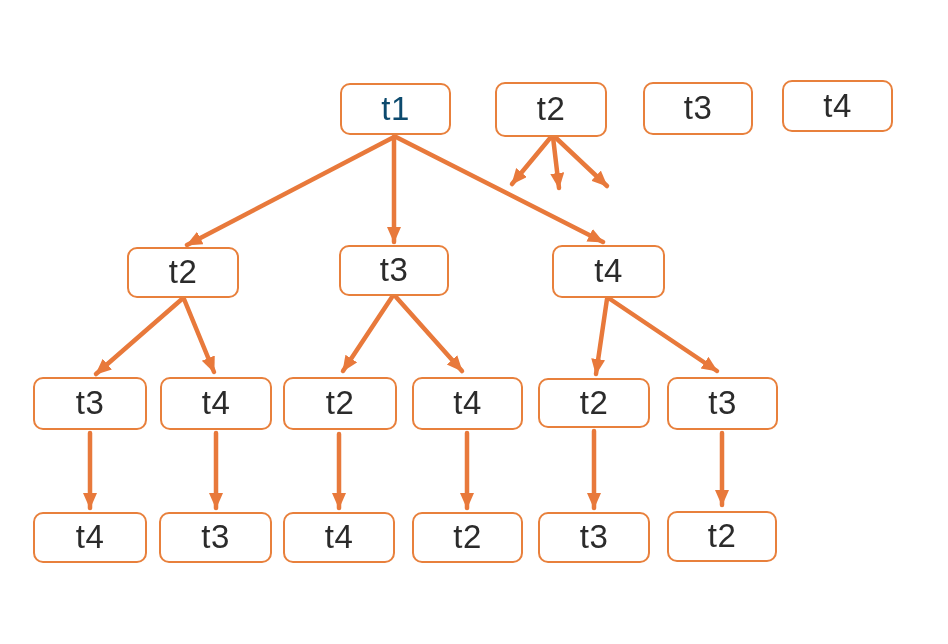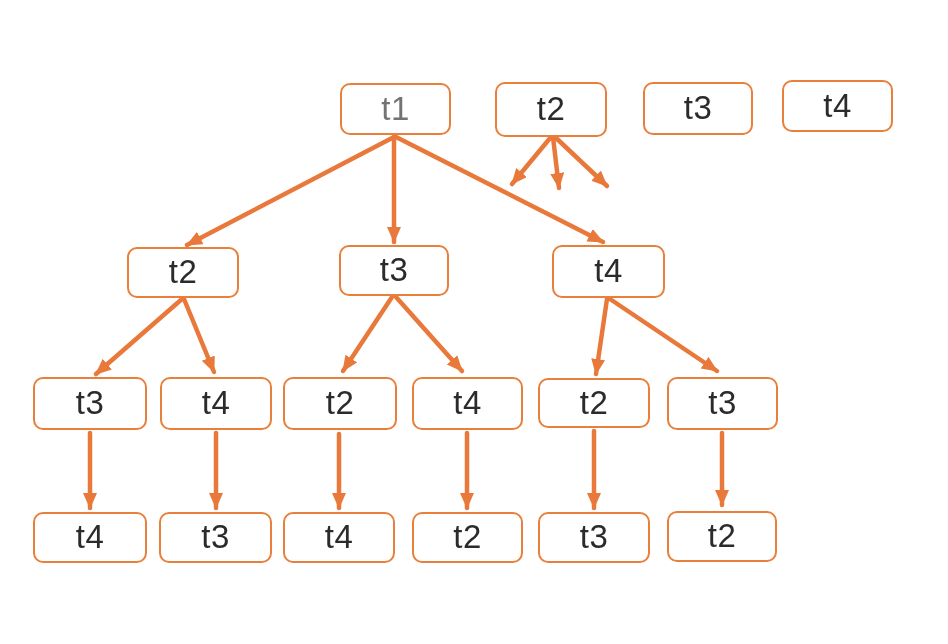--- a/index.html
+++ b/index.html
@@ -67,21 +67,21 @@
         <line x1="90" y1="433" x2="90" y2="508" stroke="#E8793B" stroke-width="4.5" stroke-linecap="round" marker-end="url(#arrowhead)"></line>
         <line x1="216" y1="433" x2="216" y2="508" stroke="#E8793B" stroke-width="4.5" stroke-linecap="round" marker-end="url(#arrowhead)"></line>
         <line x1="339" y1="434" x2="339" y2="508" stroke="#E8793B" stroke-width="4.5" stroke-linecap="round" marker-end="url(#arrowhead)"></line>
         <line x1="467" y1="433" x2="467" y2="508" stroke="#E8793B" stroke-width="4.5" stroke-linecap="round" marker-end="url(#arrowhead)"></line>
         <line x1="594" y1="431" x2="594" y2="508" stroke="#E8793B" stroke-width="4.5" stroke-linecap="round" marker-end="url(#arrowhead)"></line>
         <line x1="722" y1="433" x2="722" y2="505" stroke="#E8793B" stroke-width="4.5" stroke-linecap="round" marker-end="url(#arrowhead)"></line>
       </g>
   </svg>
   <div id="node-layer">
       <div class="node" style="left: 340px; top: 83px; width: 111px; height: 52px; border-color: rgb(232, 128, 60); background: rgb(255, 255, 255);">
-        <span class="label" style="color: #737373;">t1</span>
+        <span class="label" style="color: #0c4a6e;">t1</span>
       </div>
       <div class="node" style="left: 495px; top: 82px; width: 112px; height: 55px; border-color: rgb(232, 128, 60); background: rgb(255, 255, 255);">
         <span class="label" style="color: rgb(43, 43, 43);">t2</span>
       </div>
       <div class="node" style="left: 643px; top: 82px; width: 110px; height: 53px; border-color: rgb(232, 128, 60); background: rgb(255, 255, 255);">
         <span class="label" style="color: rgb(43, 43, 43);">t3</span>
       </div>
       <div class="node" style="left: 782px; top: 80px; width: 111px; height: 52px; border-color: rgb(232, 128, 60); background: rgb(255, 255, 255);">
         <span class="label" style="color: rgb(43, 43, 43);">t4</span>
       </div>

